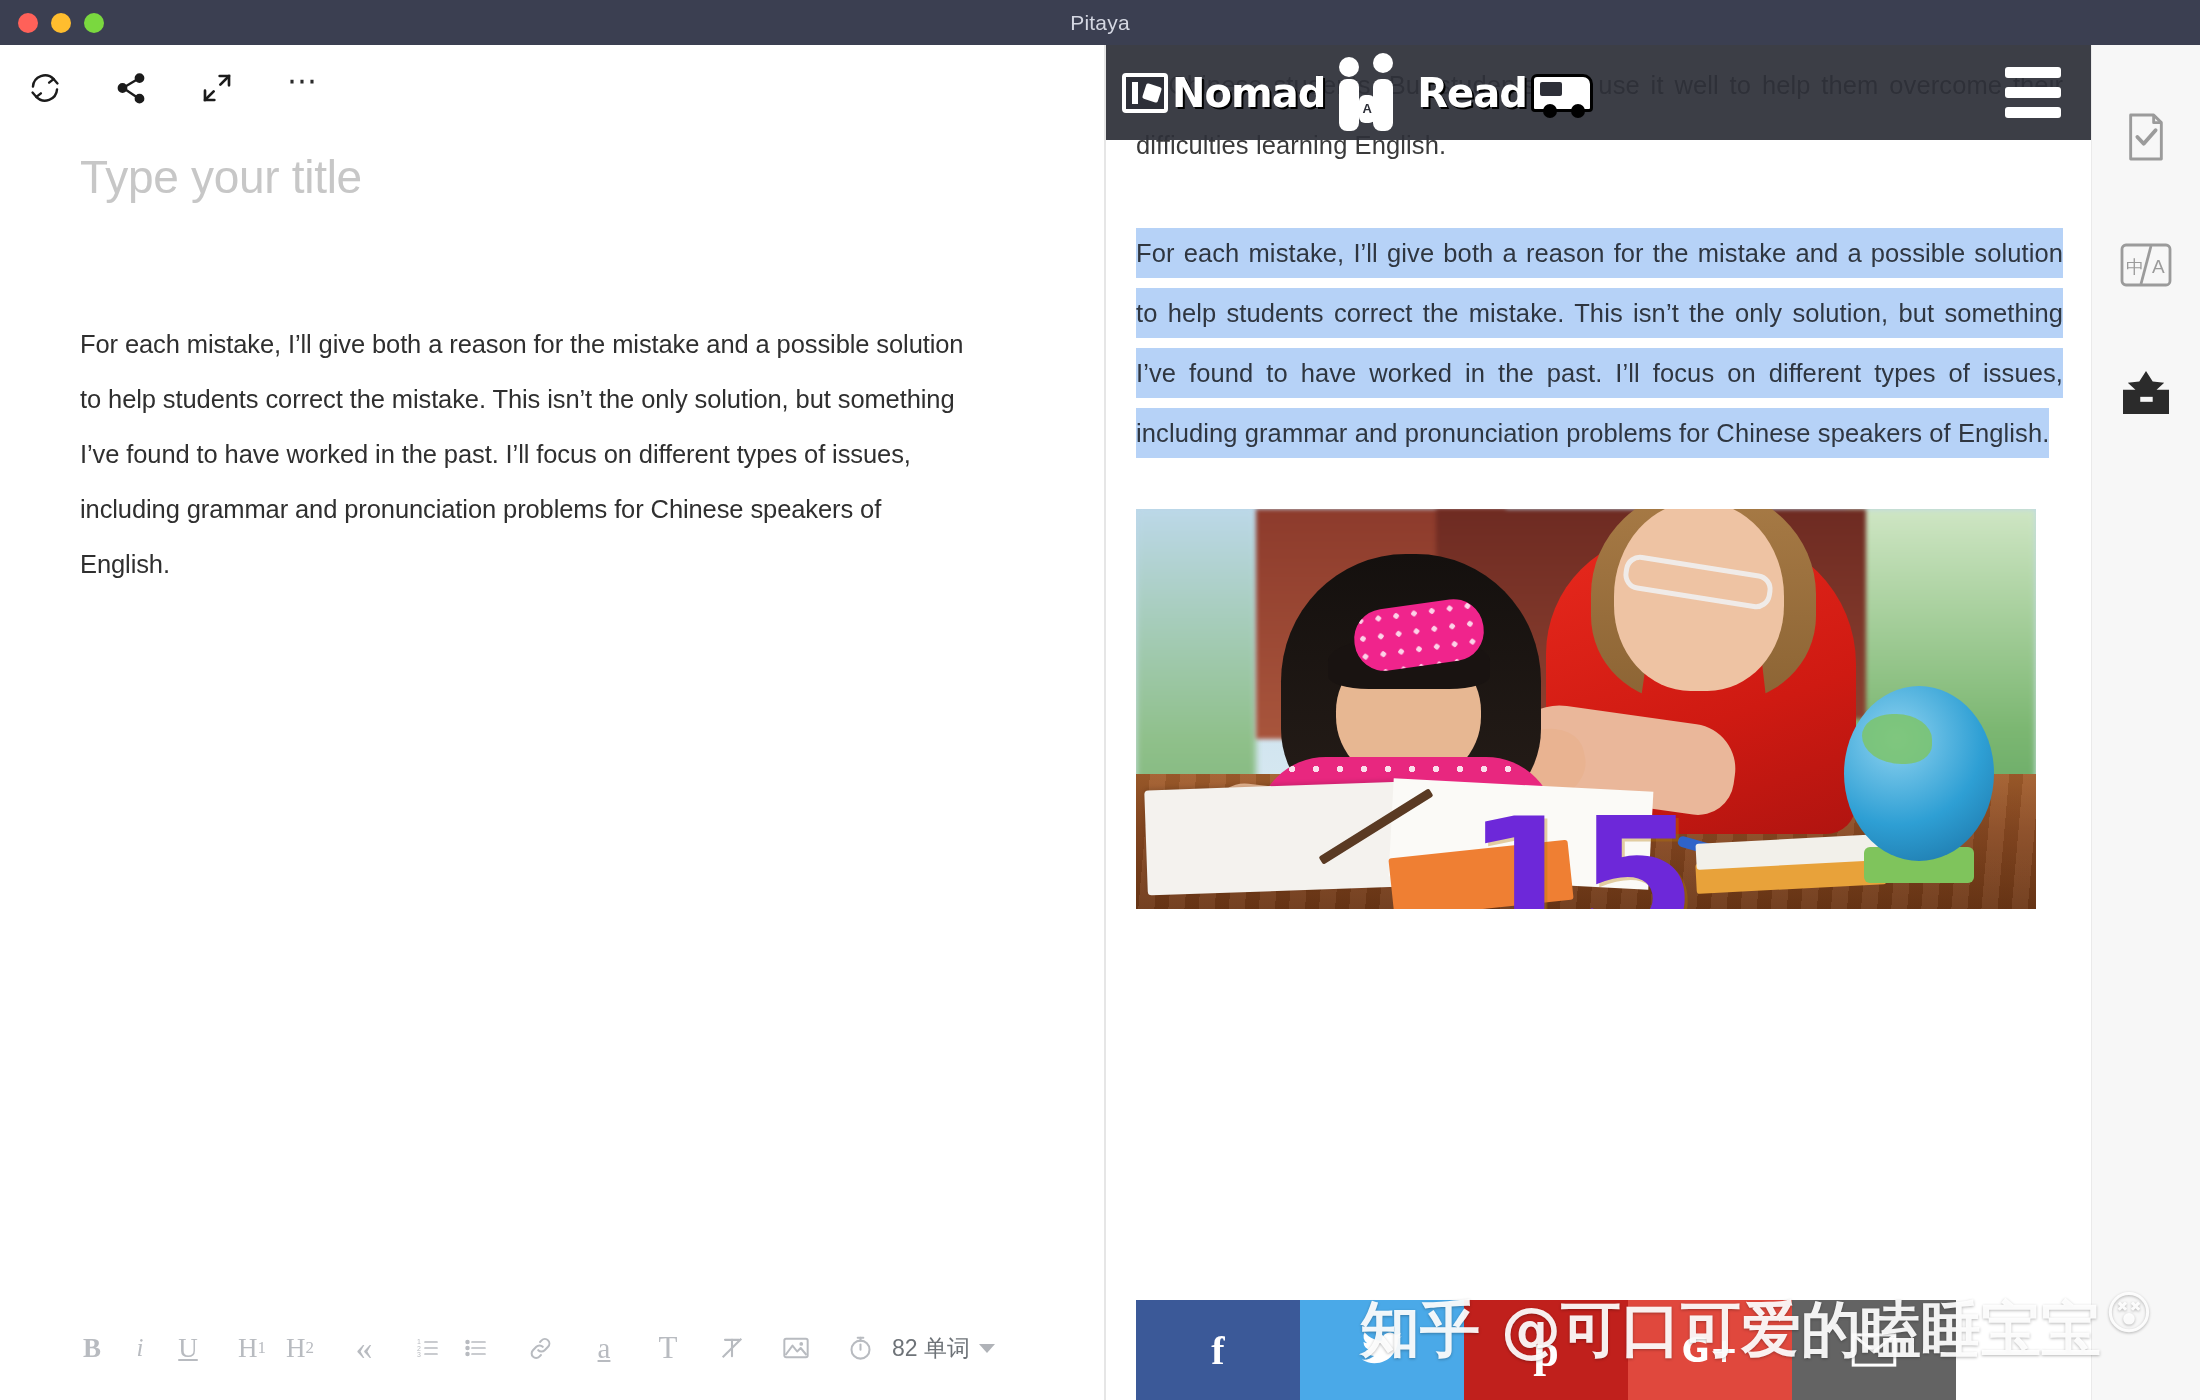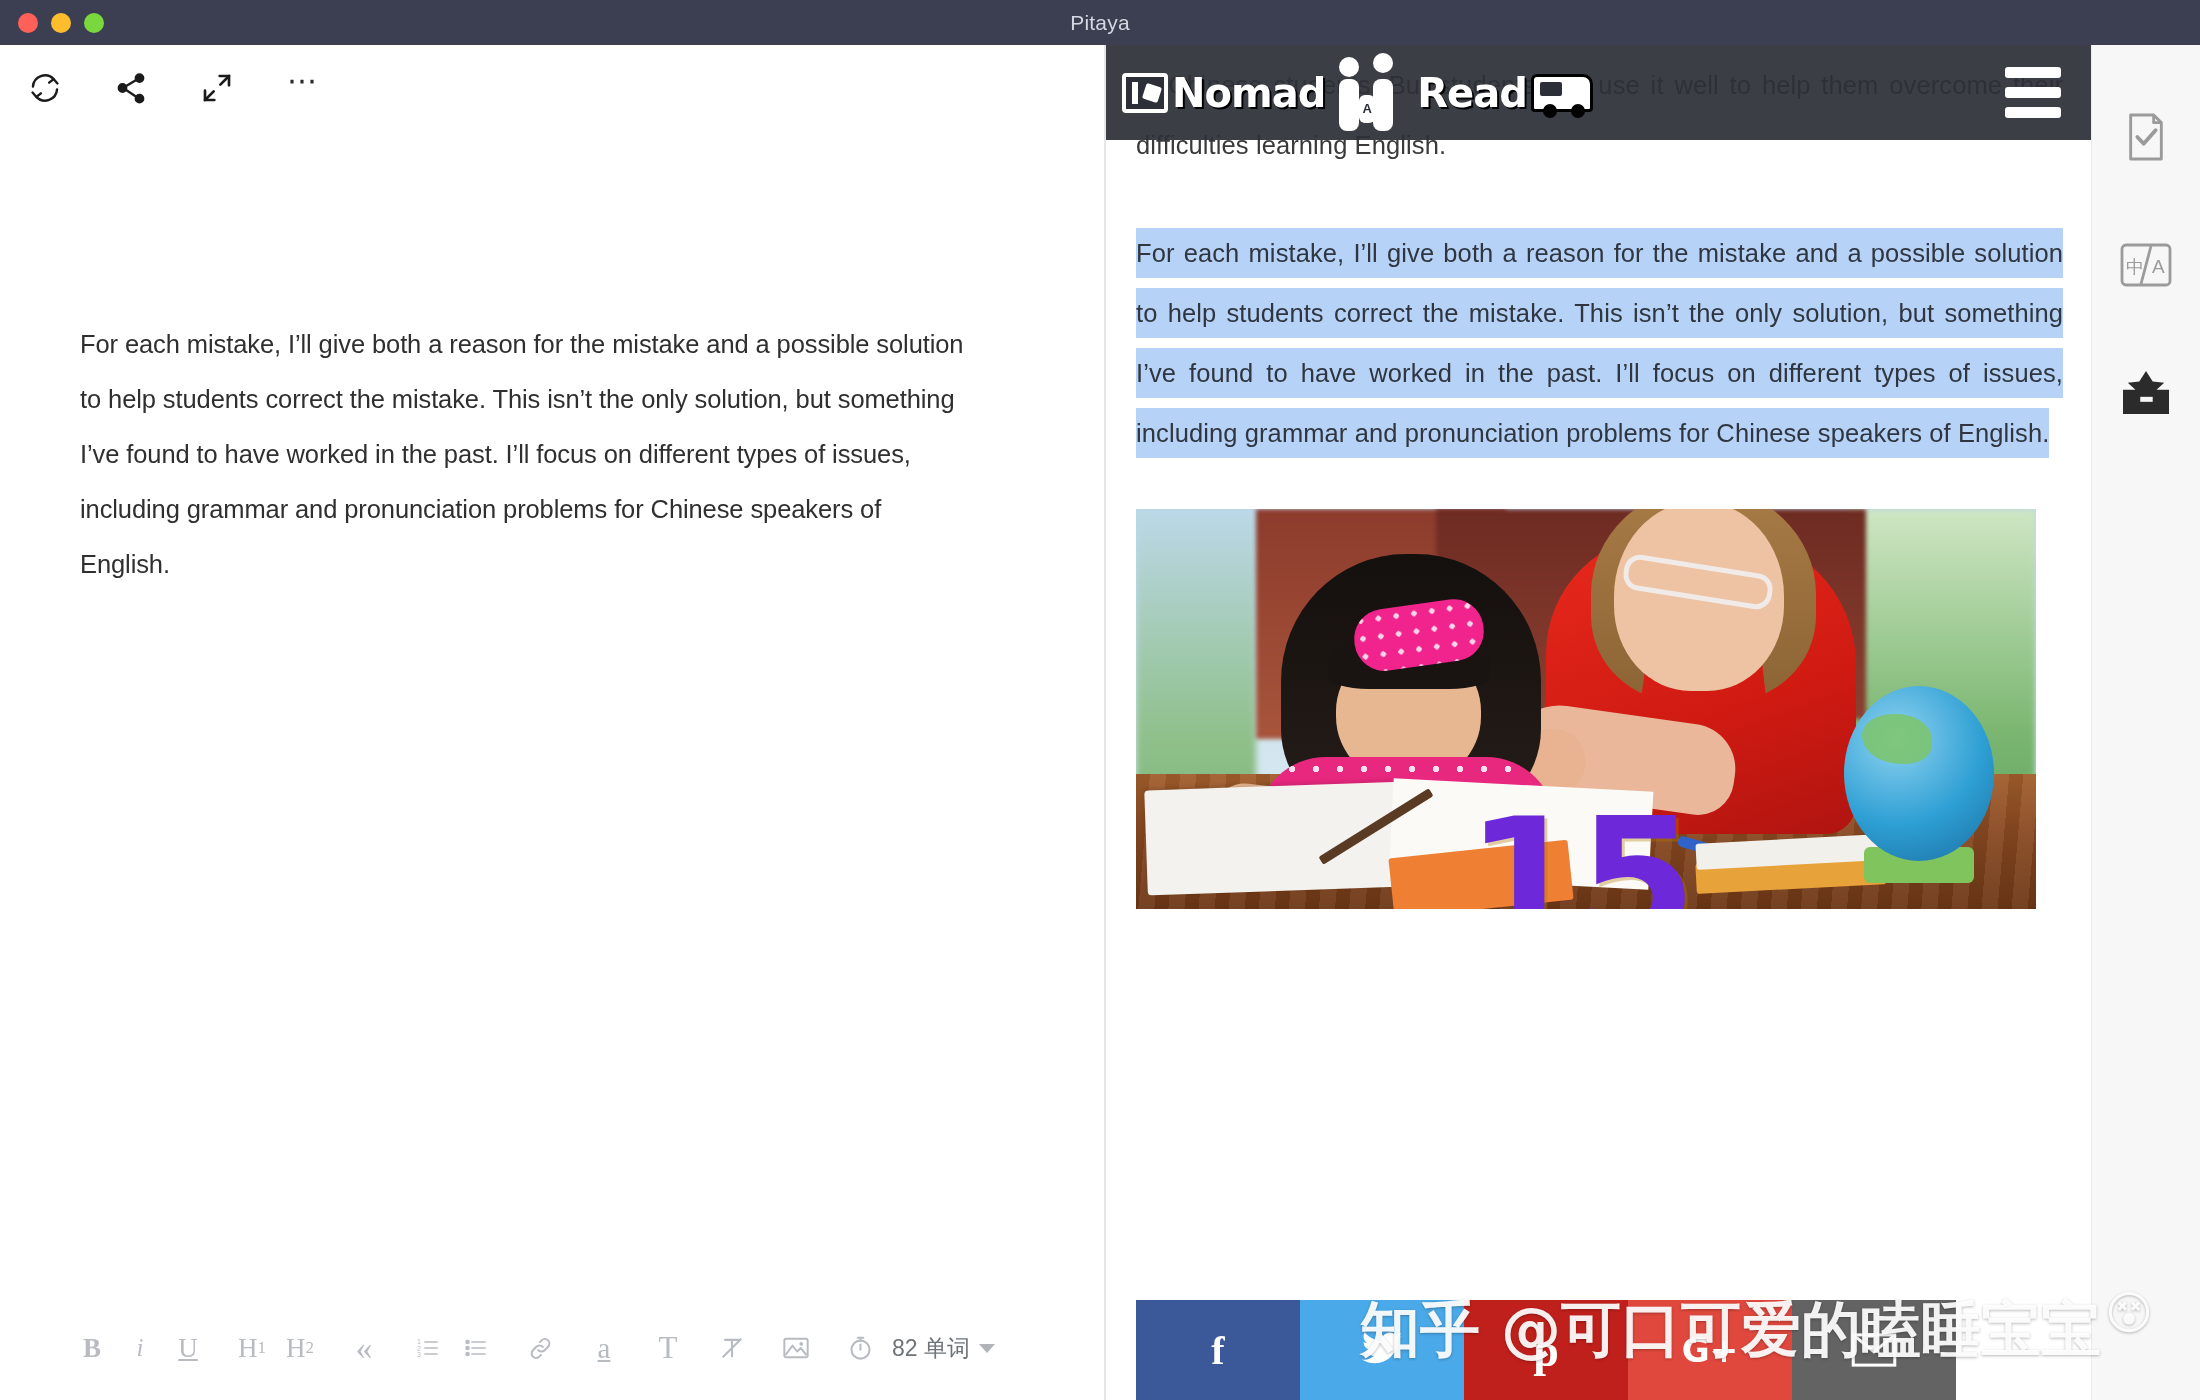--- a/index.html
+++ b/index.html
@@ -563,20 +563,21 @@
           <polyline points="10,21 3,21 3,14"></polyline>
           <line x1="21" y1="3" x2="14.5" y2="9.5"></line>
           <line x1="3" y1="21" x2="9.5" y2="14.5"></line>
         </svg>
       </div>
       <div class="tool-btn">
         <span class="dots-icon">⋯</span>
       </div>
     </div>
 
+    <div class="doc-title">Type your title</div>
 
     <div class="doc-body">For each mistake, I’ll give both a reason for the mistake and a possible solution to help students correct the mistake. This isn’t the only solution, but something I’ve found to have worked in the past. I’ll focus on different types of issues, including grammar and pronunciation problems for Chinese speakers of English.</div>
 
     <div class="editor-toolbar-bottom">
       <div class="fmt b">B</div>
       <div class="fmt-gap-sm"></div>
       <div class="fmt i">i</div>
       <div class="fmt-gap-sm"></div>
       <div class="fmt u">U</div>
       <div class="fmt-gap-lg"></div>

